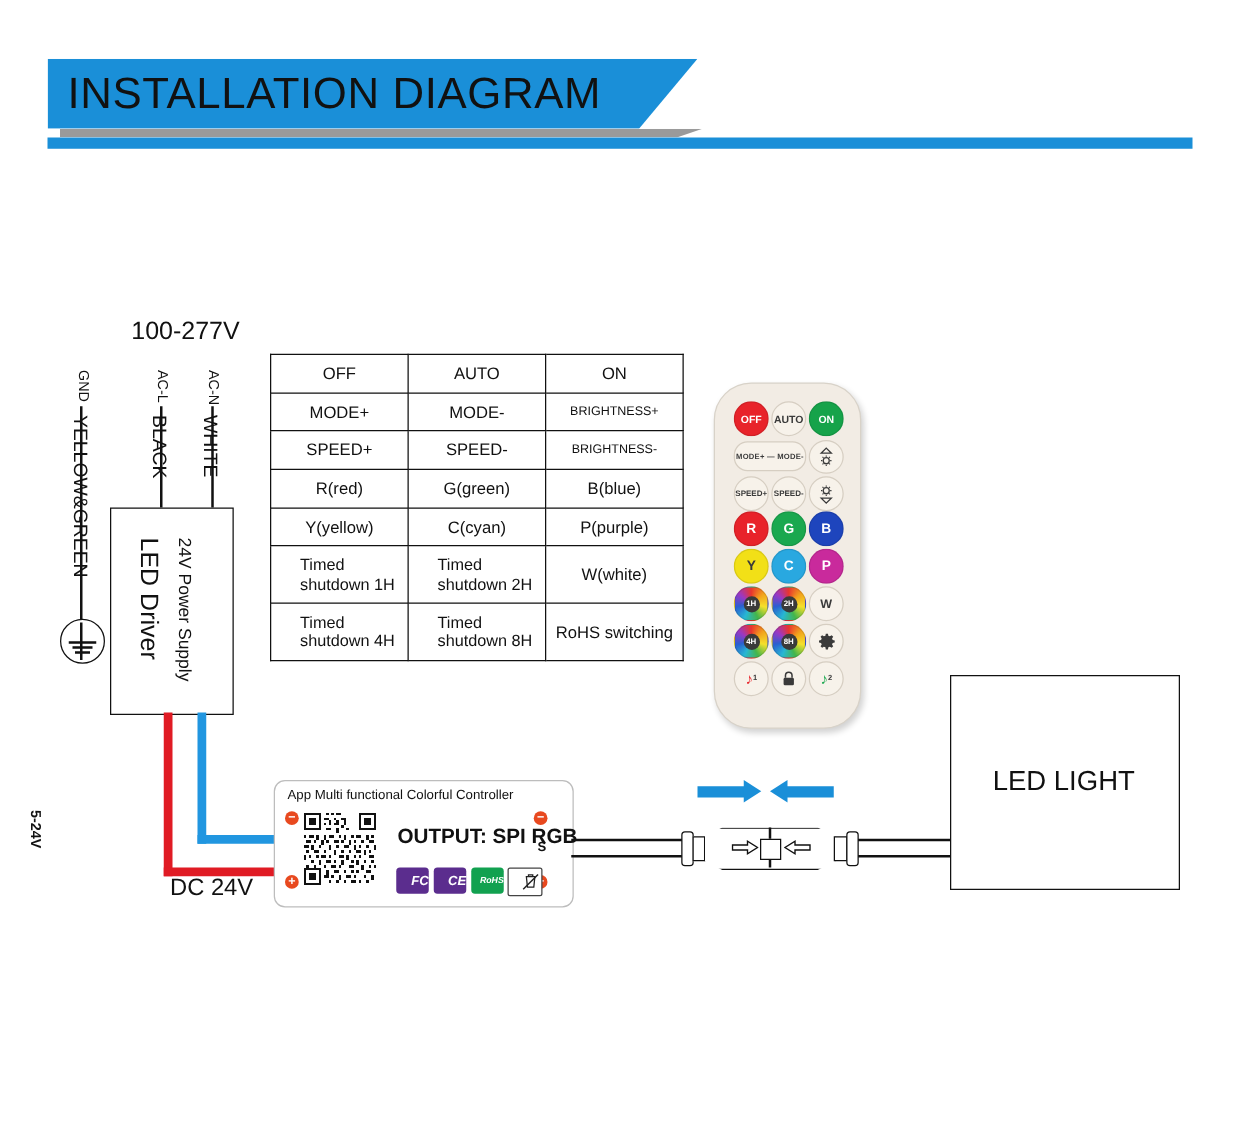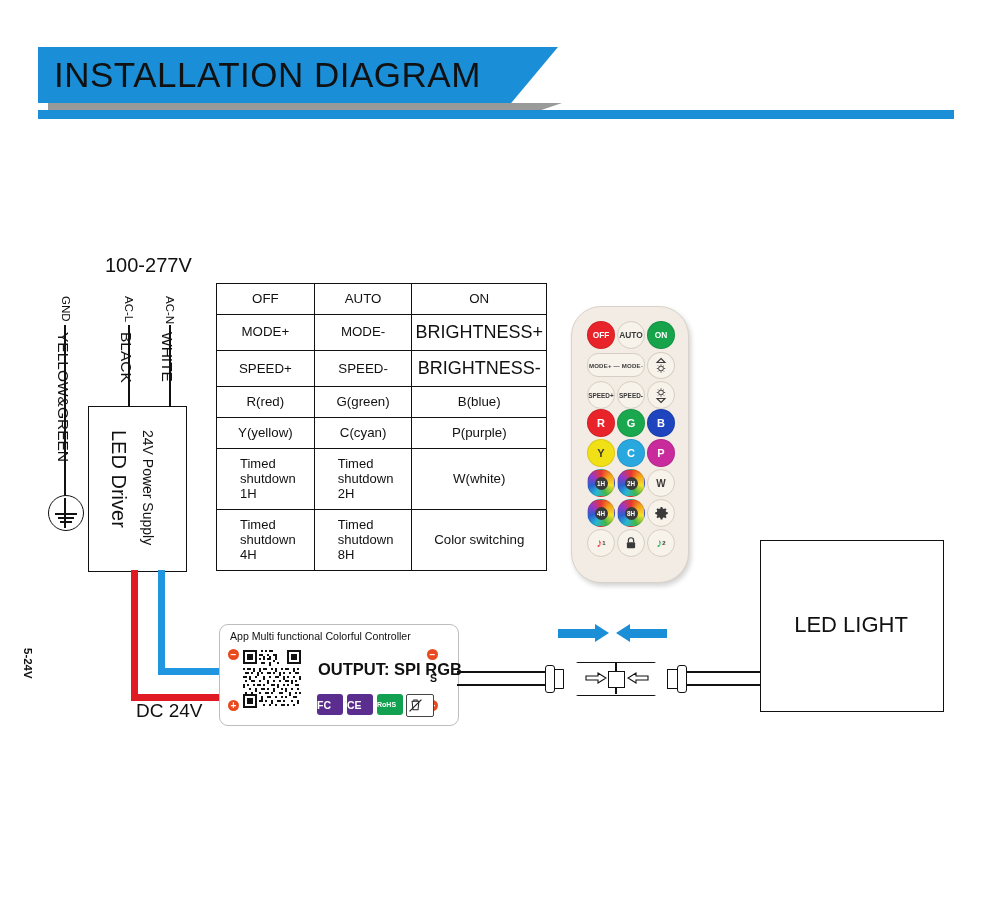--- a/index.html
+++ b/index.html
@@ -53,21 +53,21 @@
     position:absolute;left:216px;top:283px;width:331px;
     border-collapse:collapse;background:#fff;
   }
   .ctbl td{
     border:1.4px solid #111;text-align:center;color:#111;
     font-size:13.3px;line-height:1.18;padding:7px 3px;
     width:33.33%;vertical-align:middle;
   }
   .ctbl td.two{font-size:13px;}
   .ctbl td.left{text-align:left;padding-left:23px;}
-  .ctbl td.small{font-size:18px;}
+  .ctbl td.small{font-size:10px;}
 
   
   .remote{
     position:absolute;left:571px;top:306px;width:116px;height:275px;
     background:#f2ece4;border:1.3px solid #d8d2c8;border-radius:30px;
     box-shadow:2px 3px 5px rgba(0,0,0,.18);
   }
   .rbtn{
     position:absolute;border-radius:50%;display:flex;align-items:center;
     justify-content:center;font-size:8.4px;font-weight:bold;color:#fff;
@@ -105,21 +105,21 @@
     transform-origin:0 0;transform:rotate(90deg);white-space:nowrap;
   }
   .qr{position:absolute;left:243px;top:650px;width:58px;height:58px;background:#fff;}
   .outlbl{
     position:absolute;left:318px;top:660px;font-size:16.5px;font-weight:bold;color:#111;
     white-space:nowrap;
   }
   .slbl{position:absolute;left:430px;top:672px;font-size:10.5px;font-weight:bold;color:#111;}
   .cert{
     position:absolute;width:26px;height:21px;display:flex;align-items:center;
-    justify-content:flex-start;font-size:10.5px;font-weight:bold;color:#fff;
+    justify-content:flex-end;font-size:10.5px;font-weight:bold;color:#fff;font-style:italic;
   }
 
   
   .ledbox{
     position:absolute;left:760px;top:540px;width:182px;height:170px;
     border:1.6px solid #111;background:#fff;
   }
   .ledtxt{
     position:absolute;left:0;top:0;width:182px;height:170px;
     display:flex;align-items:center;justify-content:center;
@@ -203,21 +203,21 @@
       <td>P(purple)</td>
     </tr>
     <tr>
       <td class="left two">Timed shutdown 1H</td>
       <td class="left two">Timed shutdown 2H</td>
       <td>W(white)</td>
     </tr>
     <tr>
       <td class="left two">Timed shutdown 4H</td>
       <td class="left two">Timed shutdown 8H</td>
-      <td>Color switching</td>
+      <td>RoHS switching</td>
     </tr>
   </tbody>
     </table>
 
   <div class="remote">
 
     <div class="rbtn" style="left:15px;top:14px;width:26px;height:26px;background:#e8232a;">
       <span>OFF</span>
     </div>
     <div class="rbtn plain" style="left:45px;top:14px;width:26px;height:26px;">

